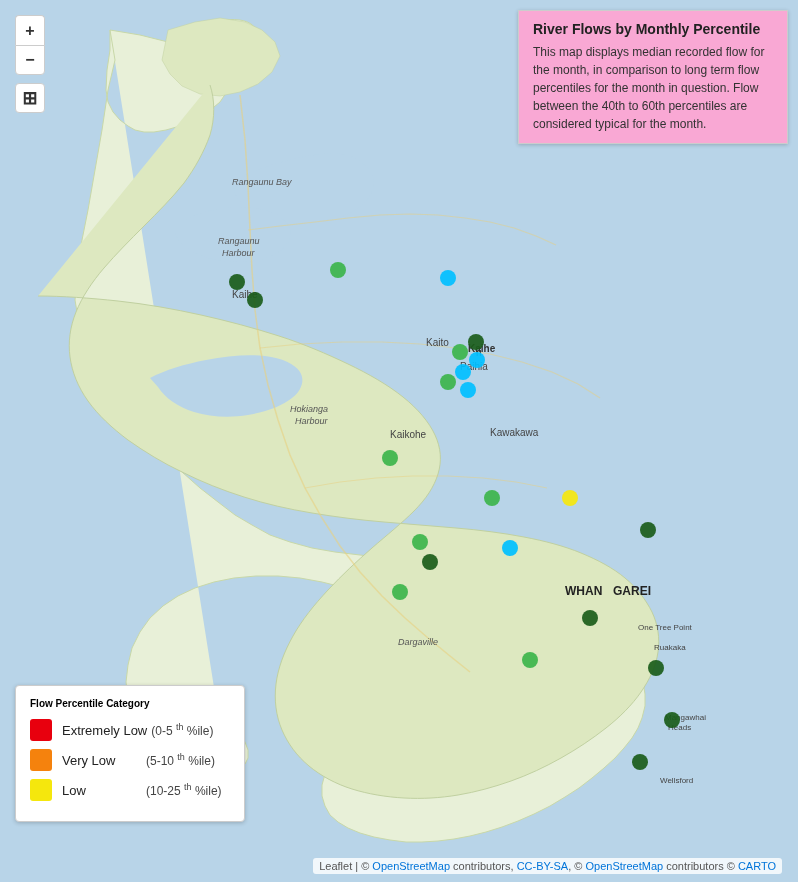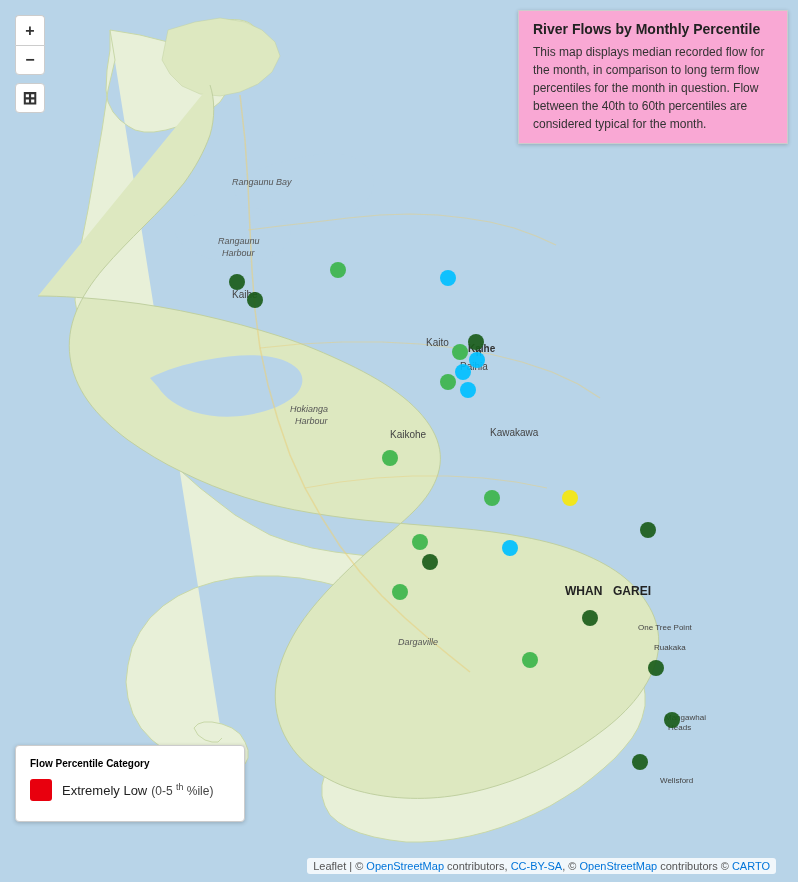--- a/index.html
+++ b/index.html
@@ -122,21 +122,21 @@
       color: #444;
       margin-left: 4px;
     }
     .legend-range sup {
       font-size: 9px;
     }
     
     .map-footer {
       position: absolute;
       bottom: 8px;
-      right: 22px;
+      right: 16px;
       font-size: 11px;
       color: #555;
       z-index: 10;
       background: rgba(255,255,255,0.8);
       padding: 2px 6px;
       border-radius: 3px;
     }
     
     .dot {
       position: absolute;
@@ -384,19 +384,29 @@
   </div>
 
   <div class="legend">
     <div class="legend-title">Flow Percentile Category</div>
     <div id="legend-items">
         <div class="legend-item">
       <div class="legend-swatch" style="background:#e8000e;"></div>
       <span class="legend-label">Extremely Low</span>
       <span class="legend-range">(0-5 <sup>th</sup> %ile)</span>
     </div>
+        <div class="legend-item">
+      <div class="legend-swatch" style="background:#f5820d;"></div>
+      <span class="legend-label">Very Low</span>
+      <span class="legend-range">(5-10 <sup>th</sup> %ile)</span>
+    </div>
+        <div class="legend-item">
+      <div class="legend-swatch" style="background:#f5e70d;"></div>
+      <span class="legend-label">Low</span>
+      <span class="legend-range">(10-25 <sup>th</sup> %ile)</span>
+    </div>
       </div>
   </div>
 
   <div class="map-footer">
     <span>Leaflet | © <span style="color:#0074d9;">OpenStreetMap</span> contributors, <span style="color:#0074d9;">CC-BY-SA</span>, © <span style="color:#0074d9;">OpenStreetMap</span> contributors © <span style="color:#0074d9;">CARTO</span></span>
   </div>
 </div>
 
 </body></html>

